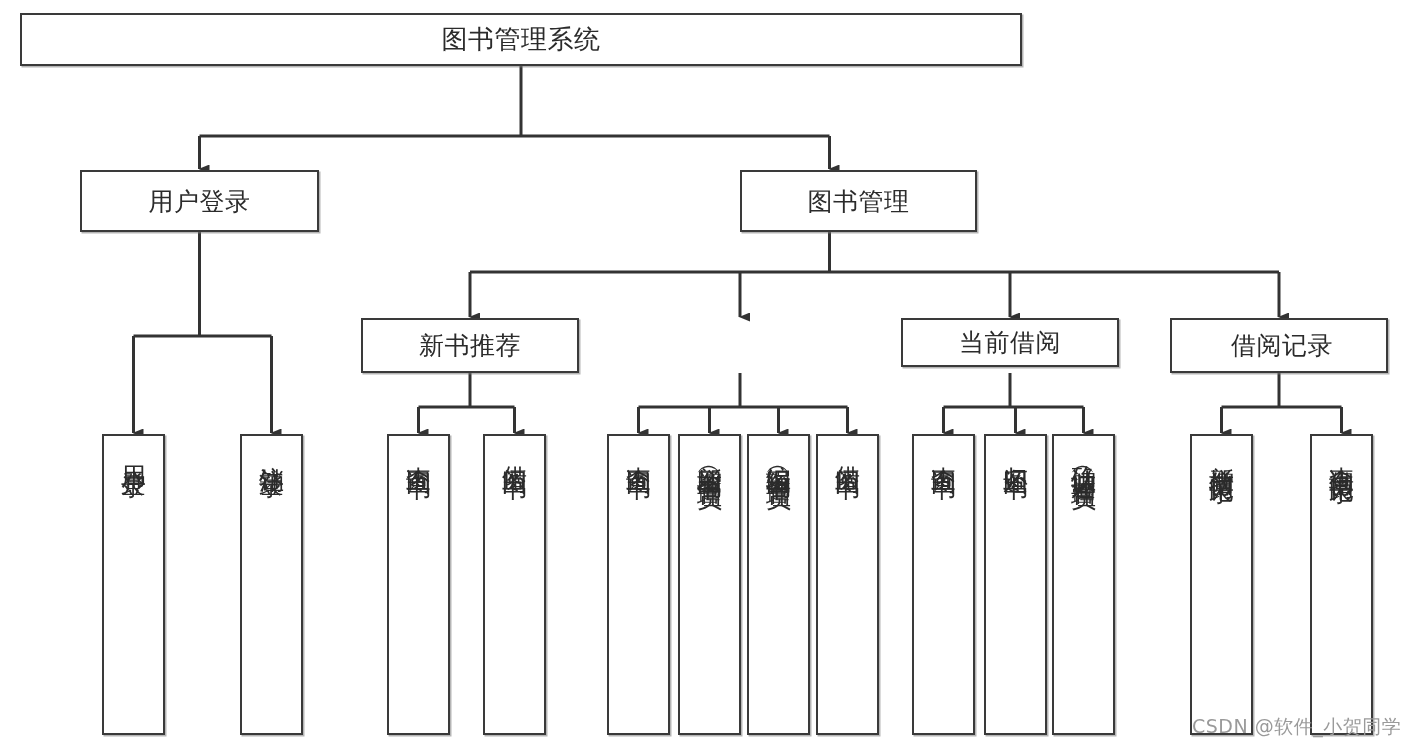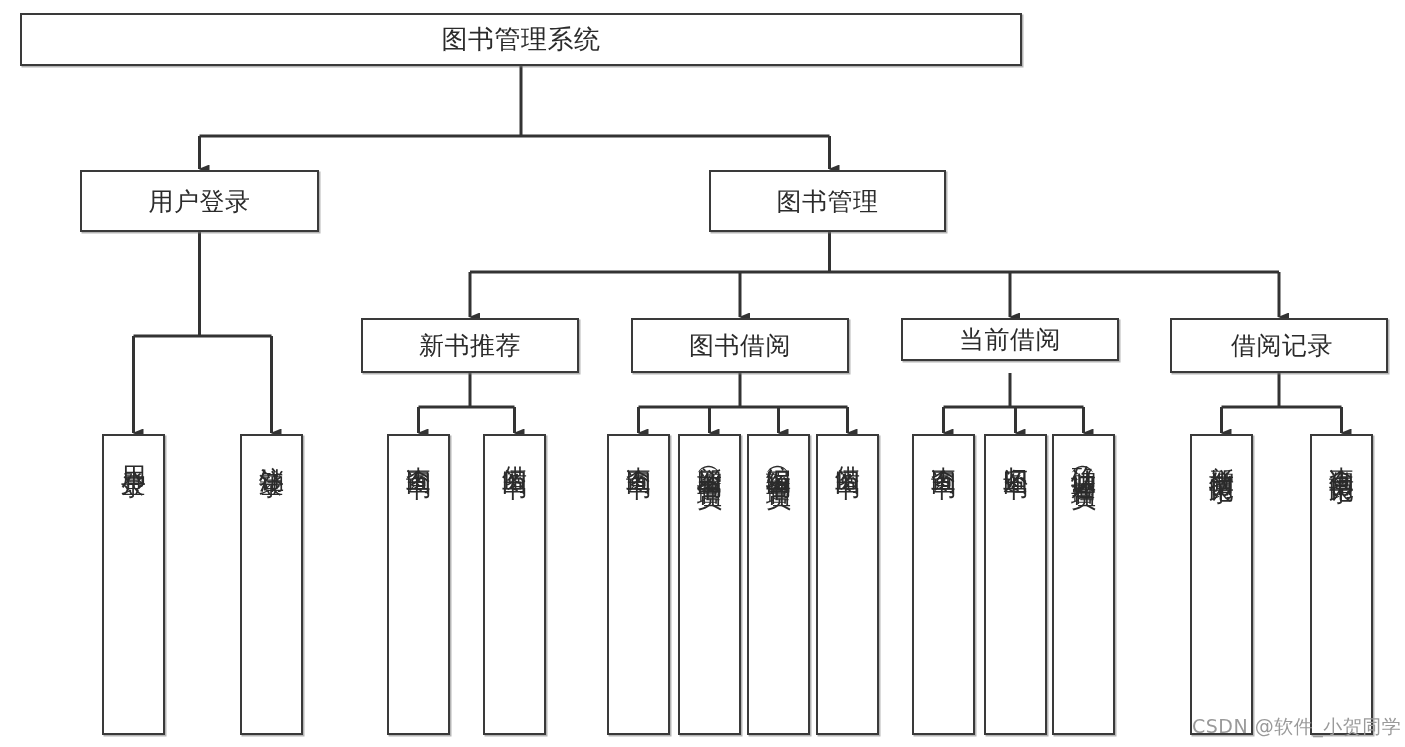--- a/index.html
+++ b/index.html
@@ -124,33 +124,30 @@
   </svg>
 
   <div class="node root horizontal" style="left:20px; top:13px; width:1002px; height:53px;">
     <span class="node-label">图书管理系统</span>
   </div>
 
   <div class="node horizontal" style="left:80px; top:170px; width:239px; height:62px;">
     <span class="node-label">用户登录</span>
   </div>
 
-  <div class="node horizontal" style="left:709px; top:170px; width:237px; height:62px;">
+  <div class="node horizontal" style="left:740px; top:170px; width:237px; height:62px;">
     <span class="node-label">图书管理</span>
   </div>
 
   <div class="node horizontal" style="left:361px; top:318px; width:218px; height:55px;">
     <span class="node-label">新书推荐</span>
   </div>
 
-  <div class="node horizontal" style="left:631px; top:318px; width:218px; height:55px;">
-    <span class="node-label">图书借阅</span>
-  </div>
-
-  <div class="node horizontal" style="left:901px; top:318px; width:218px; height:43px;">
+
+  <div class="node horizontal" style="left:901px; top:318px; width:218px; height:49px;">
     <span class="node-label">当前借阅</span>
   </div>
 
   <div class="node horizontal" style="left:1170px; top:318px; width:218px; height:55px;padding-left:6px;">
     <span class="node-label">借阅记录</span>
   </div>
 
   <div class="node vertical" style="left:102px; top:434px; width:63px; height:301px;">
     <span class="node-label">用户登录</span>
   </div>

